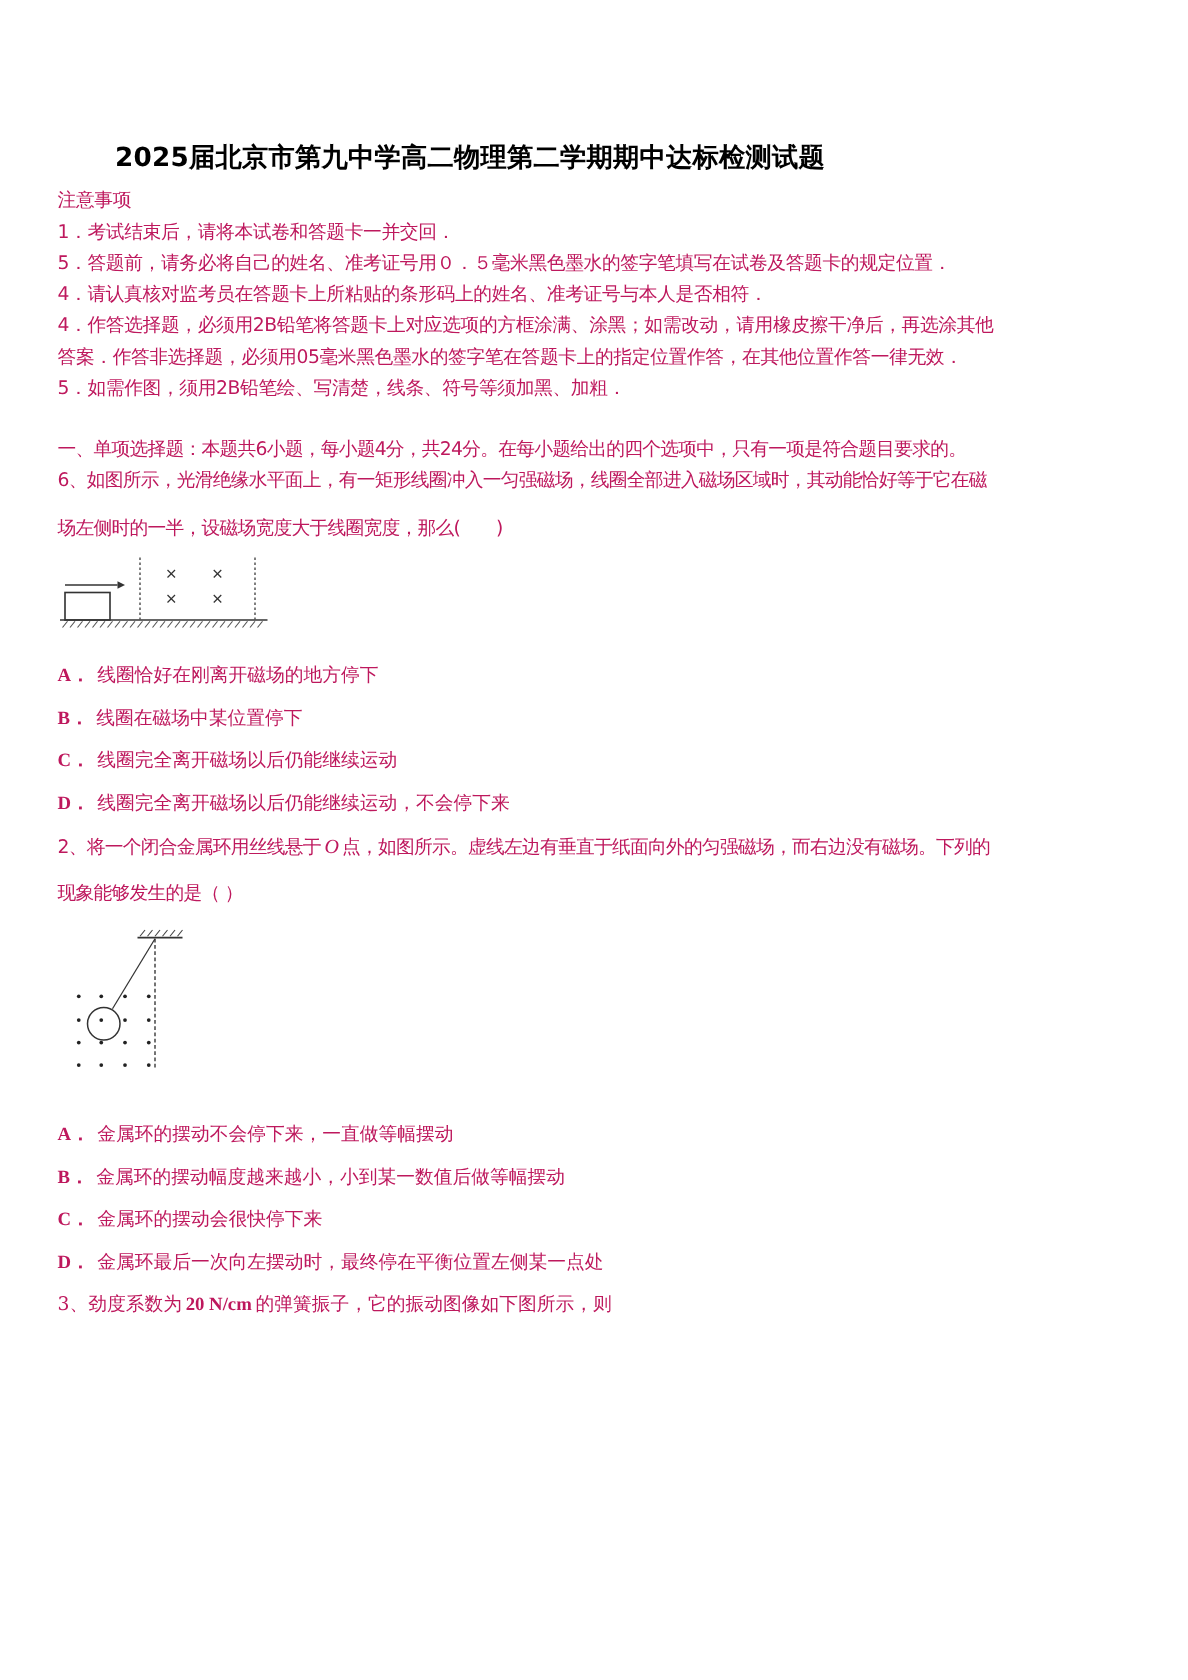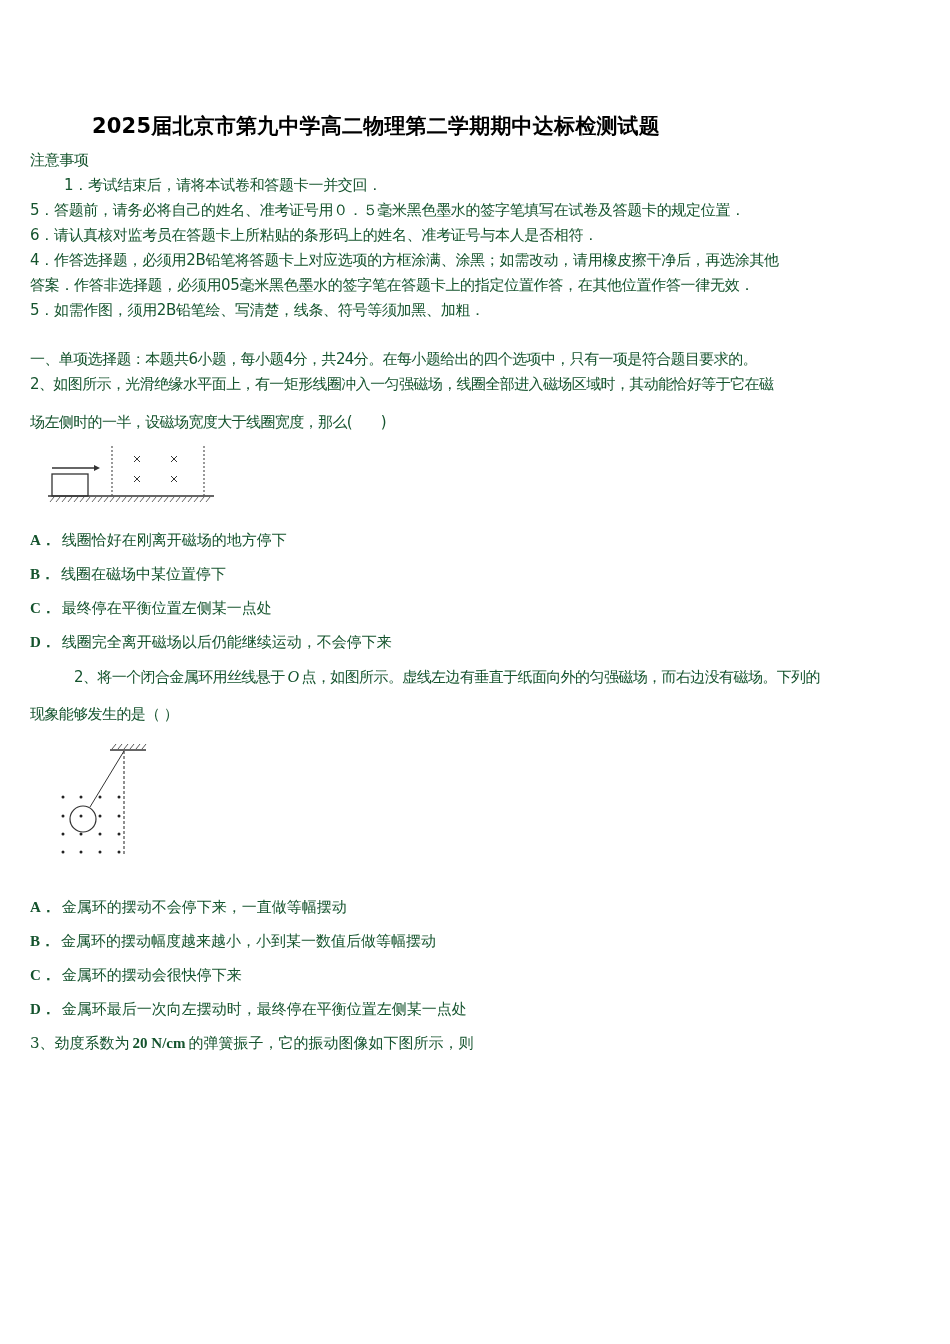--- a/index.html
+++ b/index.html
@@ -1,43 +1,43 @@
 <!DOCTYPE html>
 <html><head>
 <meta charset="utf-8">
 <style>
   html, body { margin: 0; padding: 0; background: #ffffff; }
   body { width: 950px; height: 1344px; position: relative; overflow: hidden;
          font-family: "DejaVu Serif", "Liberation Serif", serif; color: #111; }
   .title { position: absolute; top: 112px; left: 0; width: 752px; text-align: center;
            font-family: "DejaVu Sans", "Liberation Sans", sans-serif; font-weight: bold;
            font-size: 21px; letter-spacing: 0.2px; color: #000; }
-  .line { position: absolute; left: 30px; font-size: 15px; white-space: nowrap; color: #14532d; }
+  .line { position: absolute; left: 46px; font-size: 15px; white-space: nowrap; color: #be185d; }
   .cond { font-family: "DejaVu Sans", "Liberation Sans", sans-serif; font-size: 15px; letter-spacing: -0.3px; }
   .opt-letter { font-family: "Liberation Serif", serif; font-weight: bold; margin-right: 6px; }
   .bold-num { font-family: "Liberation Serif", serif; font-weight: bold; }
   .ital { font-family: "Liberation Serif", serif; font-style: italic; }
   svg { position: absolute; }
 </style>
 </head>
 <body>
 
 <div class="title">2025届北京市第九中学高二物理第二学期期中达标检测试题</div>
 
 <div class="line cond" style="top:151px;">注意事项</div>
-<div class="line cond" style="top:176px;margin-left:34px;">1．考试结束后，请将本试卷和答题卡一并交回．</div>
+<div class="line cond" style="top:176px;">1．考试结束后，请将本试卷和答题卡一并交回．</div>
 <div class="line cond" style="top:201px;">5．答题前，请务必将自己的姓名、准考证号用０．５毫米黑色墨水的签字笔填写在试卷及答题卡的规定位置．</div>
-<div class="line cond" style="top:226px;">6．请认真核对监考员在答题卡上所粘贴的条形码上的姓名、准考证号与本人是否相符．</div>
+<div class="line cond" style="top:226px;">4．请认真核对监考员在答题卡上所粘贴的条形码上的姓名、准考证号与本人是否相符．</div>
 <div class="line cond" style="top:251px;">4．作答选择题，必须用2B铅笔将答题卡上对应选项的方框涂满、涂黑；如需改动，请用橡皮擦干净后，再选涂其他</div>
 <div class="line cond" style="top:276px;">答案．作答非选择题，必须用05毫米黑色墨水的签字笔在答题卡上的指定位置作答，在其他位置作答一律无效．</div>
 <div class="line cond" style="top:301px;">5．如需作图，须用2B铅笔绘、写清楚，线条、符号等须加黑、加粗．</div>
 
 <div class="line cond" style="top:350px; letter-spacing:-0.6px;">一、单项选择题：本题共6小题，每小题4分，共24分。在每小题给出的四个选项中，只有一项是符合题目要求的。</div>
 
-<div class="line cond" style="top:375px; letter-spacing:-0.6px;">2、如图所示，光滑绝缘水平面上，有一矩形线圈冲入一匀强磁场，线圈全部进入磁场区域时，其动能恰好等于它在磁</div>
+<div class="line cond" style="top:375px; letter-spacing:-0.6px;">6、如图所示，光滑绝缘水平面上，有一矩形线圈冲入一匀强磁场，线圈全部进入磁场区域时，其动能恰好等于它在磁</div>
 <div class="line cond" style="top:413px; letter-spacing:-0.6px;">场左侧时的一半，设磁场宽度大于线圈宽度，那么(　　)</div>
 
 <svg style="left:44px; top:442px;" width="172" height="62" viewBox="0 0 172 62">
   <line x1="8" y1="26" x2="50" y2="26" stroke="#333" stroke-width="1.3"></line>
   <polygon points="50,23 56,26 50,29" fill="#333"></polygon>
   <rect x="8" y="32" width="36" height="22" fill="none" stroke="#333" stroke-width="1.3"></rect>
   <line x1="4" y1="54" x2="170" y2="54" stroke="#333" stroke-width="1.3"></line>
   <g stroke="#555" stroke-width="0.9">
     <line x1="6" y1="60" x2="10" y2="55"></line>
       <line x1="12" y1="60" x2="16" y2="55"></line>
@@ -81,27 +81,27 @@
   </g>
 </svg>
 
 <div class="line" style="top:531px;">
   <span class="opt-letter">A．</span><span>线圈恰好在刚离开磁场的地方停下</span>
 </div>
 <div class="line" style="top:565px;">
   <span class="opt-letter">B．</span><span>线圈在磁场中某位置停下</span>
 </div>
 <div class="line" style="top:599px;">
-  <span class="opt-letter">C．</span><span>最终停在平衡位置左侧某一点处</span>
+  <span class="opt-letter">C．</span><span>线圈完全离开磁场以后仍能继续运动</span>
 </div>
 <div class="line" style="top:633px;">
   <span class="opt-letter">D．</span><span>线圈完全离开磁场以后仍能继续运动，不会停下来</span>
 </div>
 
-<div class="line cond" style="top:668px; letter-spacing:-0.6px;margin-left:44px;">
+<div class="line cond" style="top:668px; letter-spacing:-0.6px;">
   <span>2、将一个闭合金属环用丝线悬于</span><span class="ital" style="font-size:16px; margin:0 3px;">O</span><span>点，如图所示。虚线左边有垂直于纸面向外的匀强磁场，而右边没有磁场。下列的</span>
 </div>
 <div class="line cond" style="top:705px; letter-spacing:-0.6px;">现象能够发生的是（ ）</div>
 
 <svg style="left:50px; top:740px;" width="100" height="118" viewBox="0 0 100 118">
   <line x1="60" y1="10" x2="96" y2="10" stroke="#333" stroke-width="1.4"></line>
   <g stroke="#444" stroke-width="0.9">
     <line x1="62" y1="9" x2="66" y2="4"></line>
       <line x1="68" y1="9" x2="72" y2="4"></line>
       <line x1="74" y1="9" x2="78" y2="4"></line>

